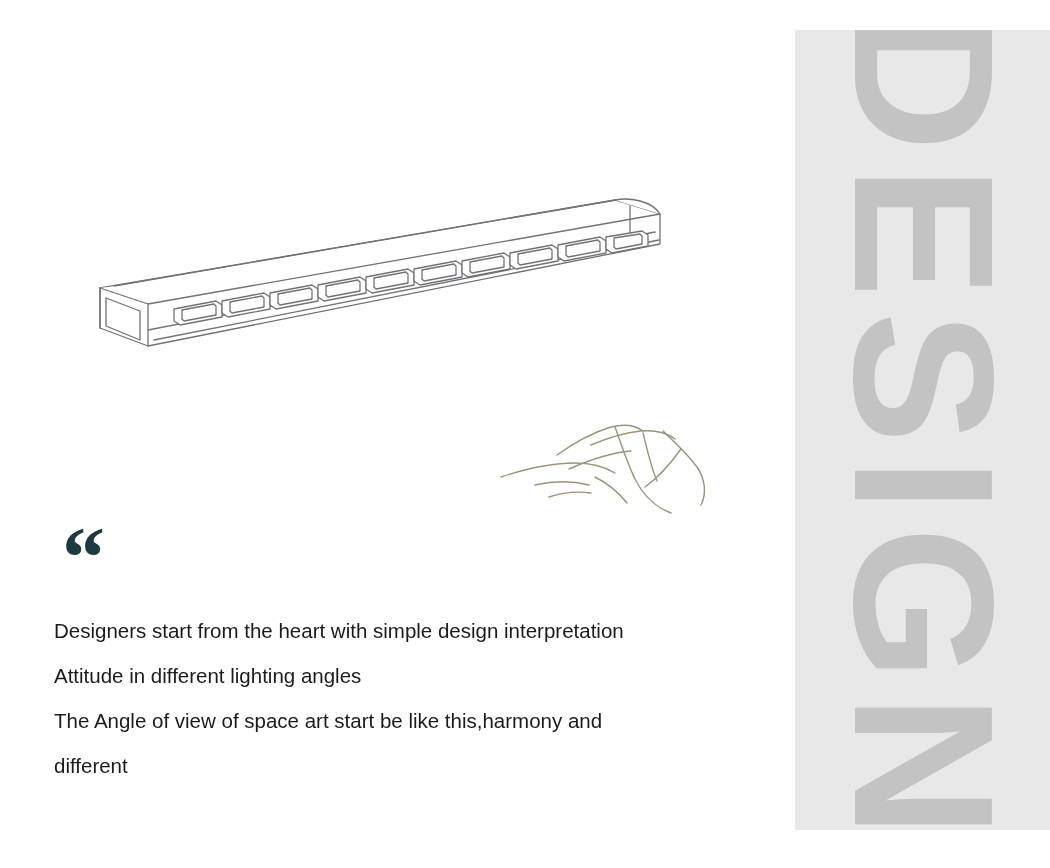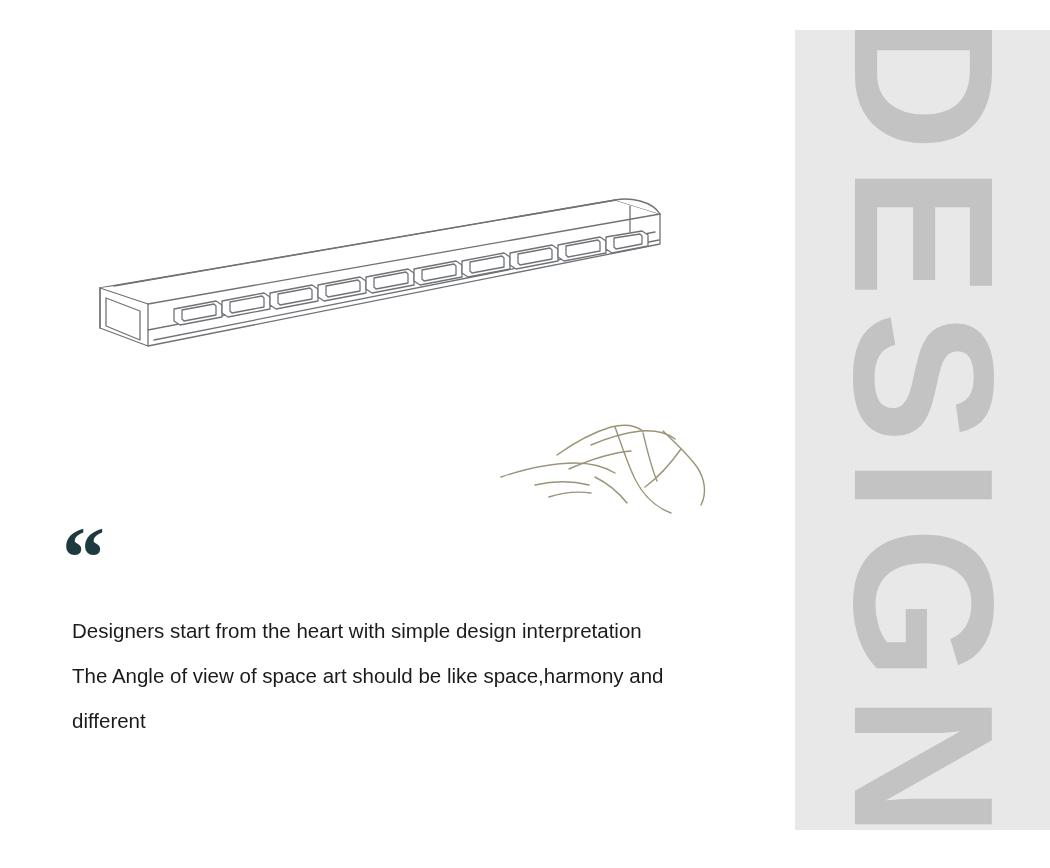--- a/index.html
+++ b/index.html
@@ -68,21 +68,21 @@
     font-family: "Liberation Serif", serif;
     font-size: 86px;
     font-weight: bold;
     color: #1d3b3f;
     line-height: 1;
     letter-spacing: -2px;
   }
   
   .quote-text {
     position: absolute;
-    left: 72px;
+    left: 54px;
     top: 608px;
     width: 700px;
     font-family: "Liberation Sans", sans-serif;
     font-size: 20.5px;
     color: #1b1b1b;
     line-height: 45px;
   }
   .quote-text .line {
     display: block;
     white-space: nowrap;
@@ -167,17 +167,18 @@
         <path d="M54 82 C66 78 82 76 96 78"></path>
         <path d="M100 62 C112 68 124 78 132 88"></path>
       </g>
     </svg>
   </div>
 
   <div class="quote-mark">“</div>
 
   <div class="quote-text">
     <span class="line">Designers start from the heart with simple design interpretation</span>
-    <span class="line">The Angle of view of space art should be like space,harmony and</span>
+    <span class="line">Attitude in different lighting angles</span>
+    <span class="line">The Angle of view of space art start be like this,harmony and</span>
     <span class="line">different</span>
   </div>
 
 </div>
 
 </body></html>

